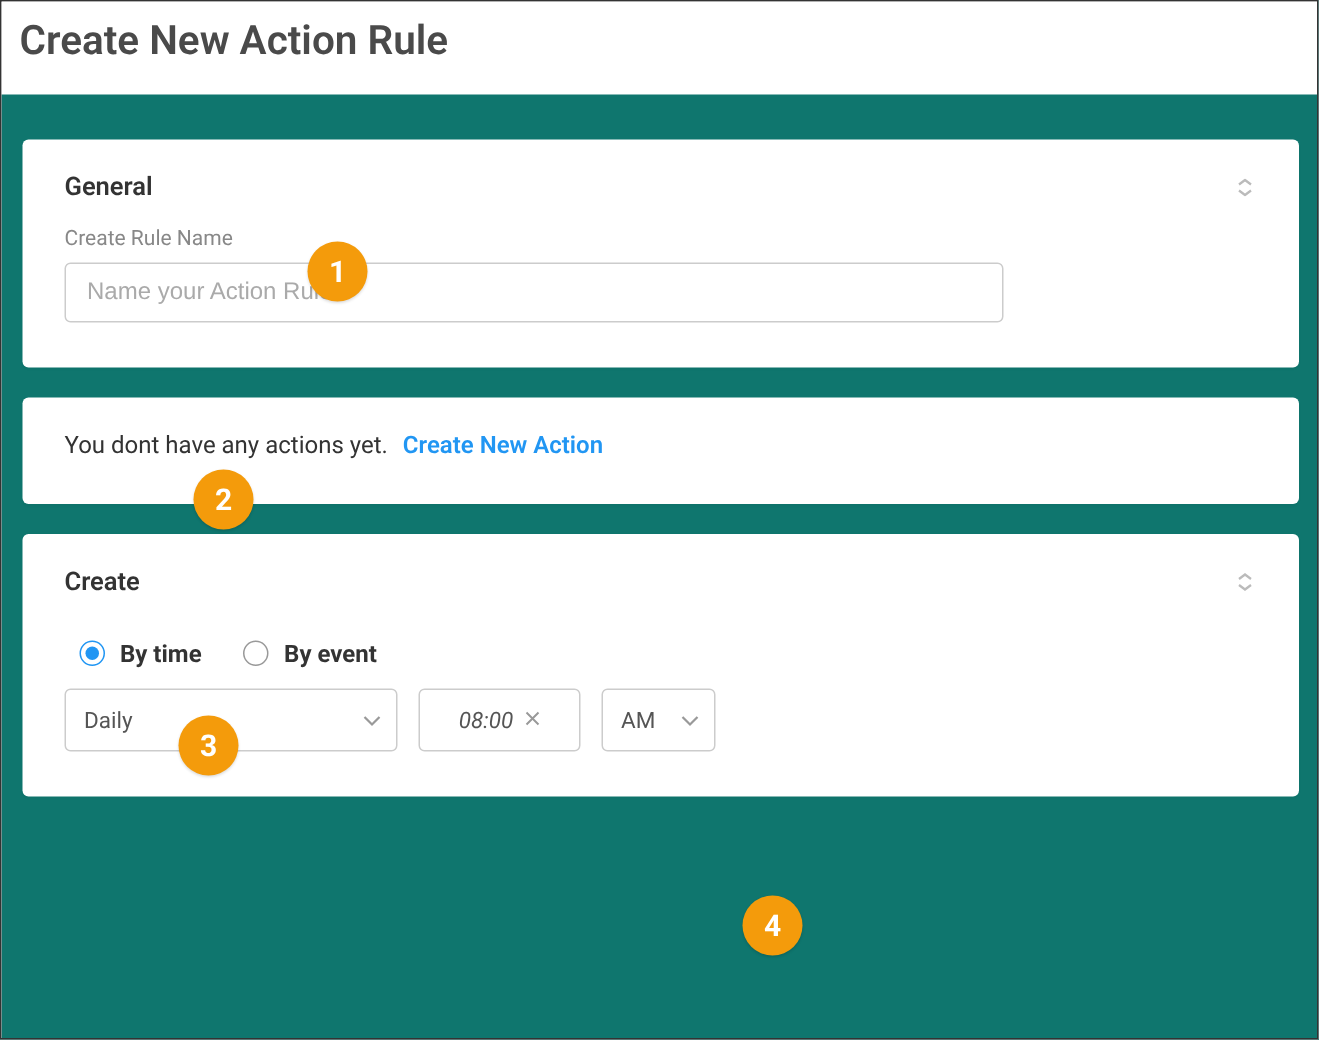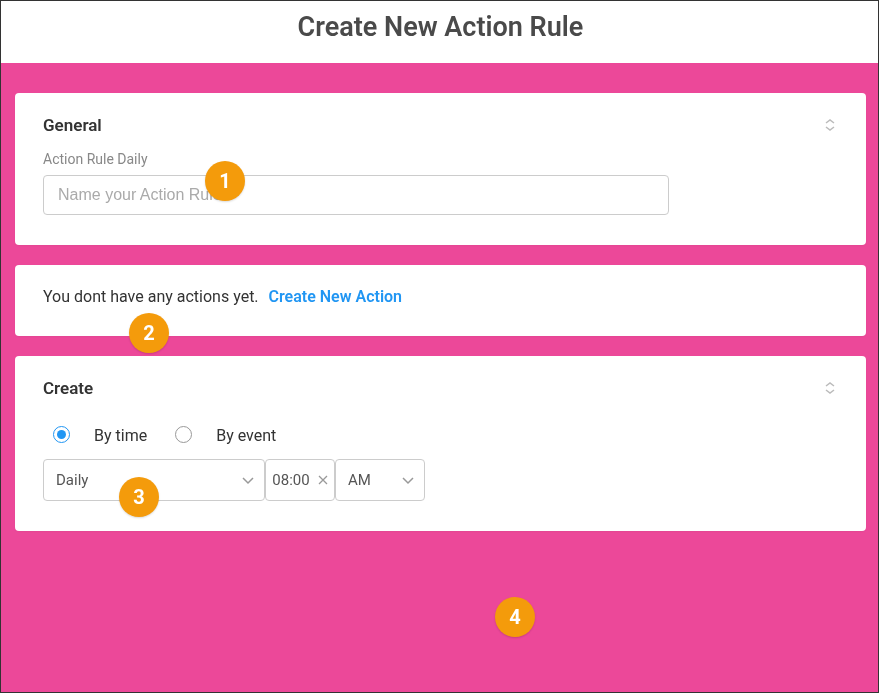--- a/index.html
+++ b/index.html
@@ -16,29 +16,28 @@
       overflow: hidden;
     }
     .page-container {
       height: 100%;
       display: flex;
       flex-direction: column;
     }
     .page-header {
       background: #fff;
       padding: 10px 12px 20px 12px;
-      text-align: center;
     }
     .page-title {
       font-size: 27px;
       font-weight: 600;
       color: #4a4a4a;
     }
     .content-area {
-      background: #ec4899;
+      background: #0f766e;
       flex: 1;
       padding: 30px 14px 14px 14px;
     }
     .card {
       background: #fff;
       border-radius: 4px;
       box-shadow: 0 1px 2px rgba(0,0,0,0.04);
       margin-bottom: 20px;
       padding: 22px 28px 30px 28px;
       position: relative;
@@ -96,22 +95,24 @@
     .radio-row {
       display: flex;
       align-items: center;
       gap: 28px;
       margin-bottom: 14px;
       margin-top: 28px;
       padding-left: 10px;
     }
     .radio-item {
       display: flex;
-      gap: 24px;
-      cursor: pointer;
+      align-items: center;
+      gap: 10px;
+      cursor: pointer;
+      font-weight: bold;
     }
     .radio-circle {
       width: 17px;
       height: 17px;
       border: 1.5px solid #999;
       border-radius: 50%;
       display: flex;
       align-items: center;
       justify-content: center;
     }
@@ -124,37 +125,38 @@
       background: #2196f3;
       border-radius: 50%;
     }
     .radio-label {
       font-size: 16px;
       color: #333;
     }
     .freq-row {
       display: flex;
       align-items: center;
+      gap: 14px;
     }
     .select-box, .time-box, .ampm-box {
       border: 1px solid #ccc;
       border-radius: 4px;
       height: 42px;
       display: flex;
       align-items: center;
       padding: 0 12px;
       font-size: 15px;
       color: #555;
       position: relative;
       cursor: pointer;
       background: #fff;
     }
     .select-box { width: 222px; }
-    .time-box { width: 70px; justify-content: center; gap:8px; }
-    .ampm-box { width: 90px; }
+    .time-box { width: 108px; justify-content: center; gap:8px;font-style:italic; }
+    .ampm-box { width: 76px; }
     .chevron-down {
       position: absolute;
       right: 10px;
       top: 50%;
       transform: translateY(-50%);
       color: #999;
     }
     .clear-x {
       color: #999;
       font-size: 14px;
@@ -195,21 +197,21 @@
       <div class="card">
         <div class="card-header">
           <div class="card-title">General</div>
           <div class="collapse-icon">
             <svg width="12" height="12" viewBox="0 0 12 12">
                 <path d="M2 4 L6 1 L10 4" stroke="#bbb" stroke-width="1.5" fill="none"></path>
                 <path d="M2 8 L6 11 L10 8" stroke="#bbb" stroke-width="1.5" fill="none"></path>
               </svg>
           </div>
         </div>
-        <label class="field-label">Action Rule Daily</label>
+        <label class="field-label">Create Rule Name</label>
         <input type="text" class="text-input" placeholder="Name your Action Rule" style="">
       </div>
 
       <div class="card">
         <div class="actions-text">
           <span>You dont have any actions yet.</span>
           <span class="create-link">Create New Action</span>
         </div>
       </div>
 

